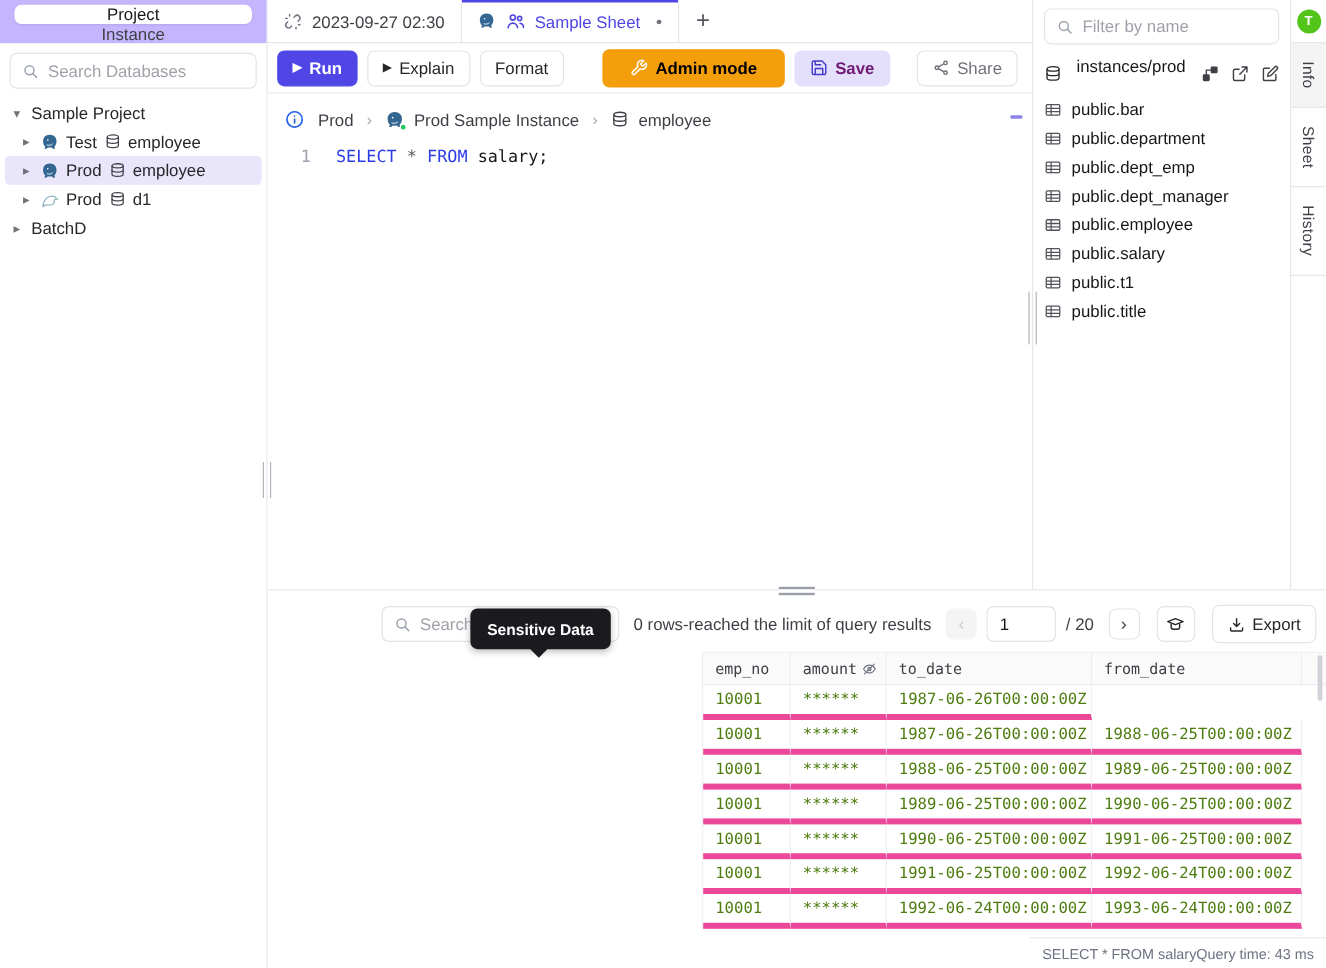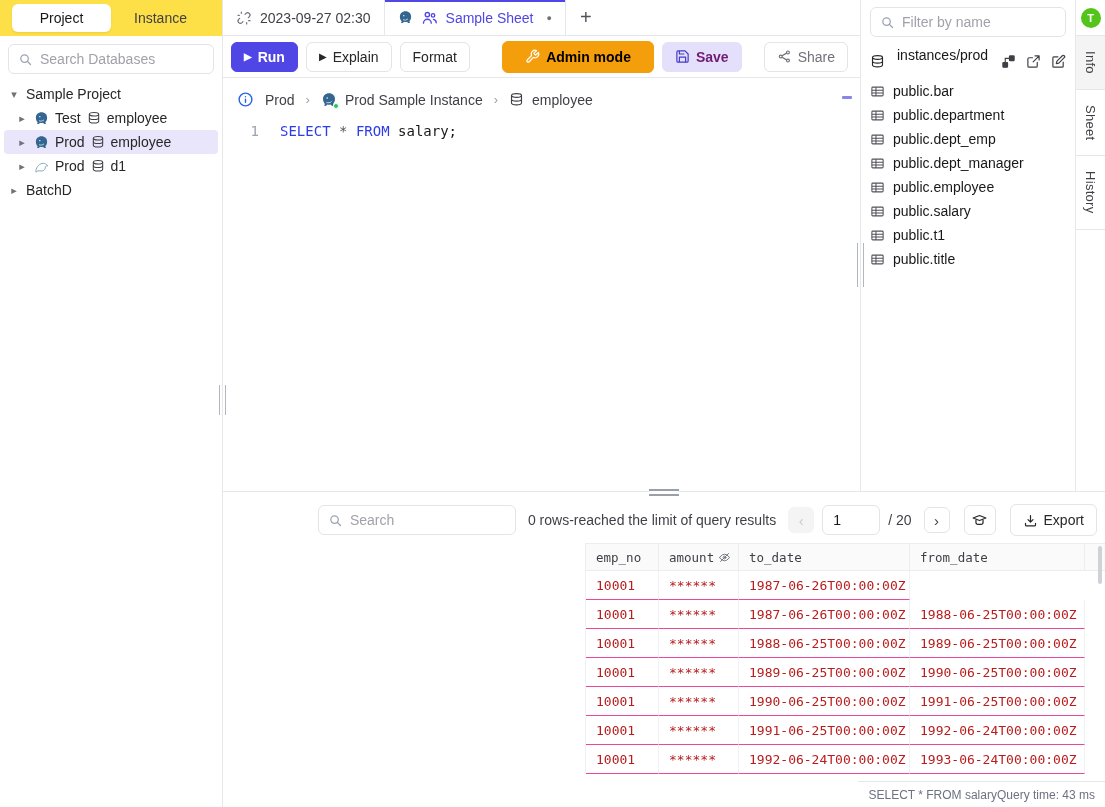--- a/index.html
+++ b/index.html
@@ -2,21 +2,21 @@
 <html><head>
 <meta charset="utf-8">
 <style>
 *{box-sizing:border-box;margin:0;padding:0;}
 html,body{background:#fff;}
 .app{width:1105px;height:807px;display:flex;position:relative;background:#fff;color:#1f2937;
   font:14px "Liberation Sans",sans-serif;overflow:hidden;}
 
 
 .sidebar{width:223px;min-width:223px;border-right:1px solid #e5e7eb;display:flex;flex-direction:column;position:relative;}
-.seg{display:flex;background:#fde047;padding:4px 12px;height:36px;}
+.seg{display:flex;background:#c4b5fd;padding:4px 12px;height:36px;flex-direction:column;}
 .seg-tab{flex:1;display:flex;align-items:center;justify-content:center;height:28px;border-radius:6px;color:#3f3f46;cursor:pointer;}
 .seg-tab.active{background:#fff;color:#18181b;box-shadow:0 1px 2px rgba(0,0,0,.08);}
 .search-box{margin:8px;height:30px;border:1px solid #e4e4e7;border-radius:6px;display:flex;align-items:center;gap:7px;padding:0 9px;background:#fff;}
 .search-box input{border:0;outline:0;flex:1;min-width:0;font:14px "Liberation Sans",sans-serif;color:#4c1d95;background:transparent;}
 input::placeholder{color:#a1a1aa;}
 .tree{padding:0 4px;}
 .tree-row{display:flex;align-items:center;gap:6px;height:24px;padding:0 4px;border-radius:4px;cursor:pointer;color:#27272a;white-space:nowrap;}
 .tree-row .caret{width:12px;color:#71717a;font-size:11px;text-align:center;flex:none;}
 .tree-row.db{padding-left:12px;}
 .tree-row.selected{background:#e9e5fb;}
@@ -92,21 +92,21 @@
 .icon-btn{width:32px;height:30px;border:1px solid #e4e4e7;border-radius:6px;display:flex;align-items:center;justify-content:center;background:#fff;cursor:pointer;color:#27272a;margin-left:6px;}
 .btn-export{height:32px;margin-left:6px;}
 .tooltip{position:absolute;left:84px;top:10px;height:34px;padding:0 14px;background:#1b1b1f;color:#fff;font-size:13px;font-weight:600;border-radius:6px;display:flex;align-items:center;z-index:6;box-shadow:0 2px 6px rgba(0,0,0,.25);white-space:nowrap;}
 .tooltip::after{content:"";position:absolute;left:52px;bottom:-5px;width:10px;height:10px;background:#1b1b1f;transform:rotate(45deg);}
 
 .rt-wrap{flex:1;padding-left:9px;position:relative;overflow:hidden;}
 .rt-head{display:grid;grid-template-columns:73px 80px 171px 175px 1fr;border-top:1px solid #ebedf0;border-left:1px solid #ebedf0;}
 .hc{height:27px;display:flex;align-items:center;gap:4px;padding:0 10px;background:#fafafa;border-right:1px solid #ebedf0;border-bottom:1px solid #ebedf0;font:12.5px "DejaVu Sans Mono",monospace;color:#3f3f46;white-space:nowrap;}
 .hc.filler{border-right:0;}
 .rt-row{display:grid;grid-template-columns:73px 80px 171px 175px;width:500px;border-left:1px solid #f0f1f3;}
-.rt-row .c{height:29px;display:flex;align-items:center;padding:0 10px;border-right:1px solid #f0f1f3;border-bottom:1px solid #ec4899;font:13px "DejaVu Sans Mono",monospace;color:#b91c1c;white-space:nowrap;}
+.rt-row .c{height:29px;display:flex;align-items:center;padding:0 10px;border-right:1px solid #f0f1f3;border-bottom:5px solid #ec4899;font:13px "DejaVu Sans Mono",monospace;color:#4d7c0f;white-space:nowrap;}
 .res-scroll{position:absolute;right:3px;top:3px;width:4px;height:38px;border-radius:2px;background:#cfd2d6;}
 .statusbar{height:26px;min-height:26px;border-top:1px solid #e5e7eb;display:flex;align-items:center;justify-content:space-between;padding:0 10px;font-size:12px;color:#6b7280;}
 </style>
 </head>
 <body>
 
 <div class="app">
 
   <aside class="sidebar">
     <div class="seg">
@@ -472,20 +472,21 @@
           <button class="btn btn-export">
             <span class="ic">
               <svg width="15" height="15" viewBox="0 0 24 24" fill="none" stroke="#27272a" stroke-width="1.9" stroke-linecap="round" stroke-linejoin="round">
                   <path d="M12 4v10M8 10.5l4 4 4-4"></path>
                   <path d="M4 16.5V19a1.5 1.5 0 001.5 1.5h13A1.5 1.5 0 0020 19v-2.5"></path>
                 </svg>
             </span>
             <span>Export</span>
           </button>
         </div>
+        <div class="tooltip">Sensitive Data</div>
       </div>
 
       <div class="rt-wrap">
         <div class="rt-head">
           <div class="hc">emp_no</div>
           <div class="hc">
             <span>amount</span>
             <span class="ic">
               <svg width="13" height="13" viewBox="0 0 24 24" fill="none" stroke="#6b7280" stroke-width="1.7" stroke-linecap="round">
                   <path d="M3 12s3.5-6 9-6 9 6 9 6-3.5 6-9 6-9-6-9-6z"></path>

